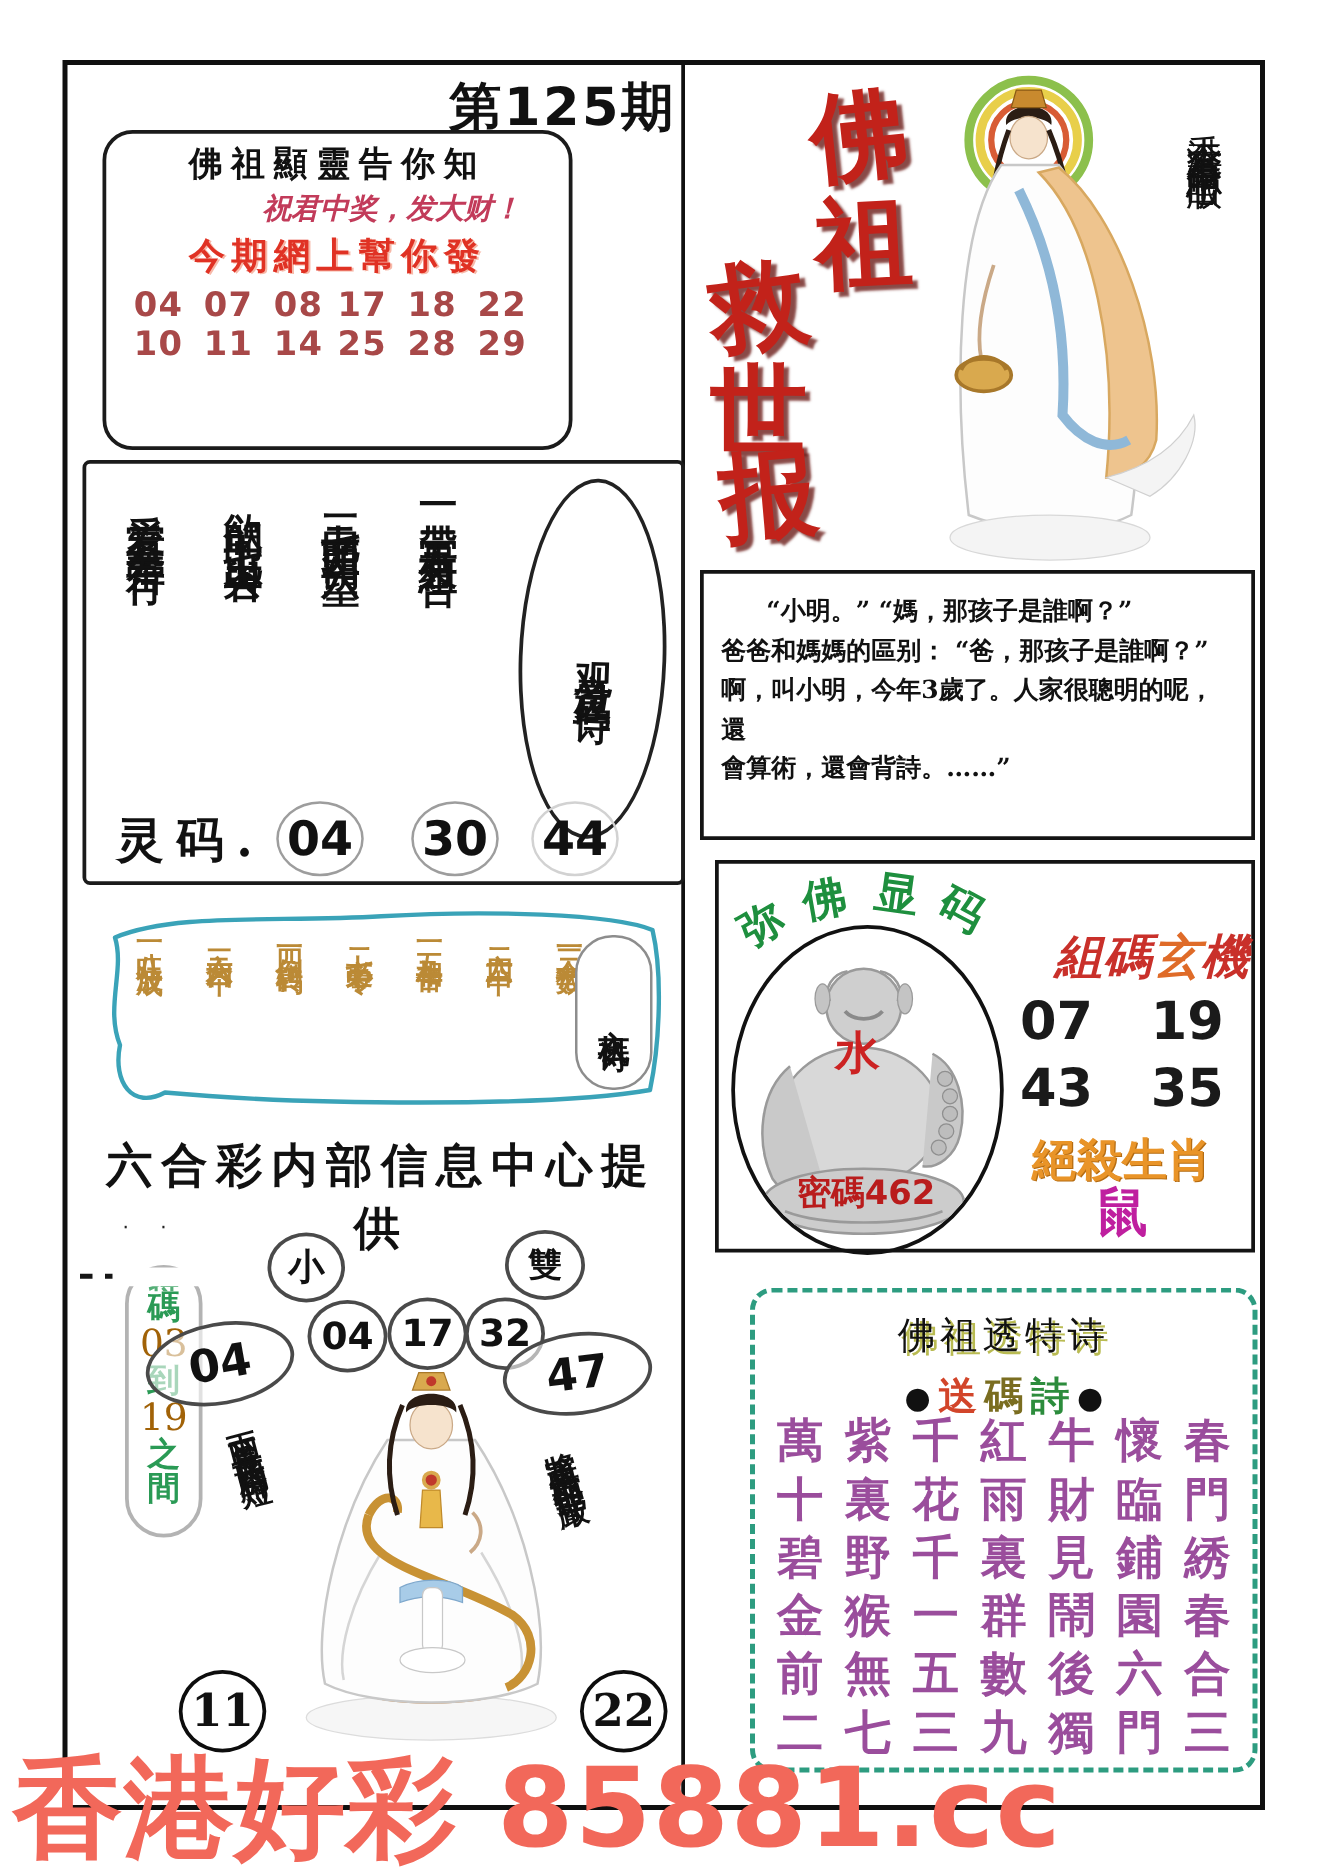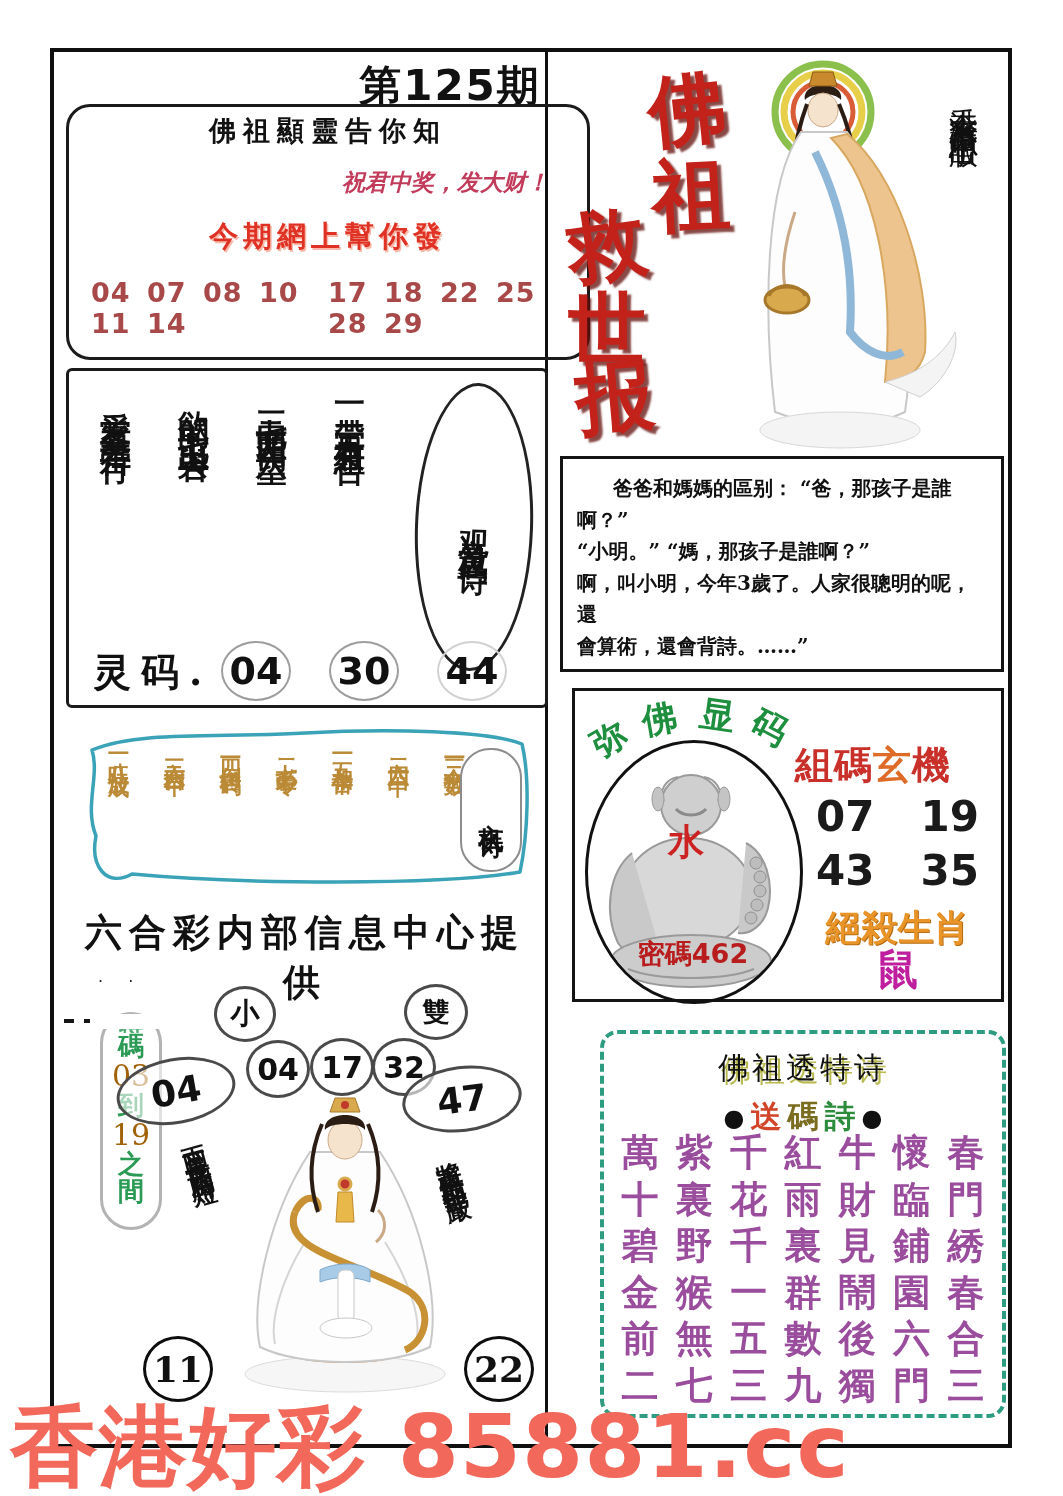--- a/index.html
+++ b/index.html
@@ -6,43 +6,43 @@
   .page{position:relative;width:1063px;height:1496px;background:#fff;overflow:hidden;
         font-family:"DejaVu Sans",sans-serif;color:#111;}
   .abs{position:absolute;}
   .vert{writing-mode:vertical-rl;text-orientation:upright;}
   
   .outer-border{left:50px;top:48px;width:954px;height:1392px;border:4px solid #101010;}
   .divider{left:545px;top:48px;width:3px;height:1396px;background:#101010;}
   
   .issue{left:330px;top:58px;width:240px;font-size:42px;font-weight:bold;text-align:center;letter-spacing:2px;}
   
-  .notice{left:66px;top:104px;width:524px;height:256px;border:3px solid #1b1b1b;border-radius:24px;
-          display:flex;flex-direction:column;padding:6px 12px;box-sizing:border-box;overflow:hidden;gap:16px;}
+  .notice{left:82px;top:104px;width:376px;height:256px;border:3px solid #1b1b1b;border-radius:24px;
+          display:flex;flex-direction:column;padding:6px 12px;box-sizing:border-box;overflow:hidden;}
   .notice-title{font-size:27px;font-weight:bold;text-align:center;letter-spacing:7px;}
   .notice-body{font-size:15.5px;font-weight:bold;line-height:1.5;text-indent:1.4em;margin-top:2px;}
   .notice-wish{font-size:23px;font-weight:bold;font-style:italic;color:#c23b5a;text-align:right;padding-right:26px;margin-top:2px;}
   .notice-sub{font-size:29px;font-weight:bold;color:#e03224;text-align:center;letter-spacing:5px;margin-top:3px;
               text-shadow:1.5px 1.5px 0 #f7b9a9;}
   .numrow{display:flex;justify-content:space-between;padding:0 10px;font-size:27px;font-weight:bold;
           color:#a84848;letter-spacing:1px;word-spacing:6px;margin-top:4px;}
   
   .lingma{left:66px;top:368px;width:476px;height:334px;border:3px solid #1b1b1b;border-radius:6px;}
   .lingma-cols{left:26px;top:16px;height:282px;display:flex;gap:36px;}
   .lingma-col{font-size:31px;font-weight:bold;letter-spacing:7px;font-family:"DejaVu Serif",serif;}
   .lingma-oval{left:346px;top:12px;width:112px;height:282px;border:3px solid #222;border-radius:50%;
                transform:rotate(2deg);display:flex;align-items:center;justify-content:center;}
   .lingma-oval-label{font-size:30px;font-weight:bold;letter-spacing:9px;font-family:"DejaVu Serif",serif;}
   .lingma-bottom{left:0;top:268px;width:476px;height:60px;}
   .lingma-prefix{left:24px;top:8px;font-size:38px;font-weight:bold;font-family:"DejaVu Serif",serif;letter-spacing:10px;}
   .code-circle{width:66px;height:56px;border-radius:50%;display:flex;align-items:center;justify-content:center;
                font-size:38px;font-weight:bold;}
   .cc1{left:152px;top:2px;border:2.5px solid #9d9d9d;}
   .cc2{left:260px;top:2px;border:2.5px solid #9d9d9d;}
-  .cc3{left:368px;top:2px;border:2.5px solid #d2d2d2;}
+  .cc3{left:356px;top:2px;border:2.5px solid #d2d2d2;}
   
   .xuanji{left:70px;top:716px;width:470px;height:184px;}
   .xuanji-cols{left:34px;top:26px;display:flex;gap:27px;}
   .xuanji-col{font-size:21.5px;font-weight:bold;color:#bb8a36;letter-spacing:4px;font-family:"DejaVu Serif",serif;}
   .xuanji-oval{left:390px;top:32px;width:58px;height:120px;border:2px solid #8d8d8d;border-radius:30px;
                display:flex;align-items:center;justify-content:center;background:#fff;}
   .xuanji-oval-label{font-size:25px;font-weight:bold;letter-spacing:4px;font-family:"DejaVu Serif",serif;}
   .provider{left:70px;top:908px;width:470px;text-align:center;font-size:37px;font-weight:bold;
             letter-spacing:7px;font-family:"DejaVu Serif",serif;}
   
@@ -88,21 +88,21 @@
   
   .bbox{left:572px;top:688px;width:432px;height:314px;border:3px solid #141414;box-sizing:border-box;}
   .arc-char{font-size:35px;font-weight:bold;color:#1e8f3e;font-family:"DejaVu Serif",serif;}
   .a1{left:592px;top:716px;transform:rotate(-30deg);}
   .a2{left:642px;top:696px;transform:rotate(-10deg);}
   .a3{left:700px;top:692px;transform:rotate(8deg);}
   .a4{left:752px;top:704px;transform:rotate(28deg);}
   .boval{left:585px;top:740px;width:212px;height:258px;border:3px solid #111;border-radius:50%;overflow:hidden;}
   .belly-char{left:668px;top:818px;font-size:36px;font-weight:bold;color:#cc2222;font-family:"DejaVu Serif",serif;}
   .secret{left:608px;top:936px;width:170px;text-align:center;font-size:27px;font-weight:bold;color:#b91c1c;}
-  .zuma-title{left:795px;top:740px;width:205px;text-align:left;font-size:38px;font-weight:bold;letter-spacing:1px;}
+  .zuma-title{left:795px;top:740px;width:205px;text-align:right;font-size:38px;font-weight:bold;letter-spacing:1px;font-style:italic;}
   .zuma-title .r{color:#c9302a;} .zuma-title .o{color:#df6b28;}
   .zrow{left:800px;width:195px;display:flex;justify-content:space-between;padding:0 16px;box-sizing:border-box;
         font-size:42px;font-weight:bold;color:#1a1a1a;}
   .zr1{top:792px;} .zr2{top:846px;}
   .jueshao{left:790px;top:904px;width:215px;text-align:center;font-size:36px;font-weight:bold;color:#e99428;
            text-shadow:1px 1px 0 #b56c12;}
   .animal{left:790px;top:942px;width:215px;text-align:center;font-size:42px;font-weight:bold;color:#bf1f9f;
           font-family:"DejaVu Serif",serif;}
   
   .toute{left:600px;top:1030px;width:406px;height:388px;border:4px dashed #2d9c80;border-radius:18px;box-sizing:border-box;}
@@ -246,22 +246,22 @@
     <ellipse cx="52" cy="248" rx="22" ry="13" fill="#d9a94e" stroke="#a8782a" stroke-width="3"></ellipse>
     <path d="M34,244 C40,230 64,230 70,244" fill="none" stroke="#a8782a" stroke-width="3"></path>
     <path d="M150,330 C190,320 210,300 220,280 C225,300 210,330 185,345 Z" fill="#f4f4f4" stroke="#d0d0d0"></path>
     <ellipse cx="105" cy="378" rx="80" ry="18" fill="#f4f4f4" stroke="#d8d8d8"></ellipse>
   </svg>
 
   <div class="abs vert publisher">香港六合彩券信息中心出版</div>
 
   <div class="abs joke">
     <div class="joke-body">
+        <div class="joke-line">“小明。” “媽，那孩子是誰啊？”</div>
         <div class="joke-line">爸爸和媽媽的區别： “爸，那孩子是誰啊？”</div>
-        <div class="joke-line">“小明。” “媽，那孩子是誰啊？”</div>
         <div class="joke-line">啊，叫小明，今年3歲了。人家很聰明的呢，還</div>
         <div class="joke-line">會算術，還會背詩。……”</div>
       </div>
   </div>
 
   <div class="abs bbox"></div>
   <span class="abs arc-char a1">弥</span>
   <span class="abs arc-char a2">佛</span>
   <span class="abs arc-char a3">显</span>
   <span class="abs arc-char a4">码</span>

